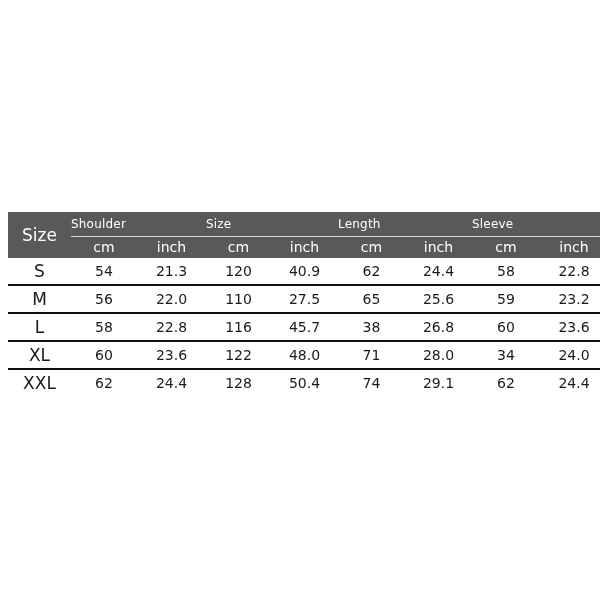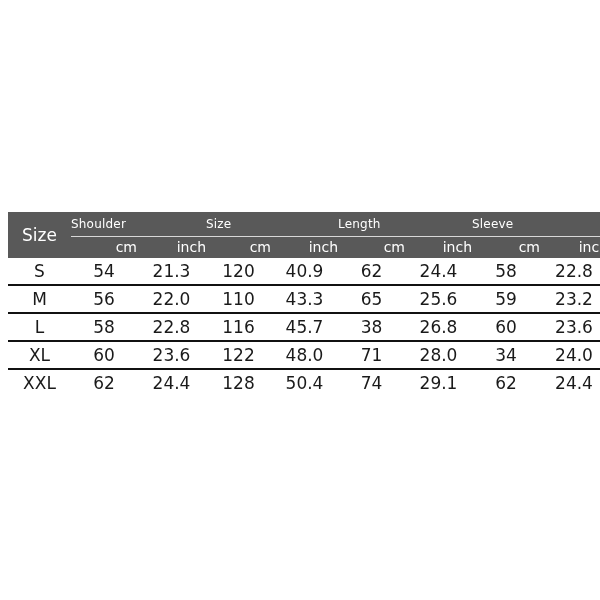--- a/index.html
+++ b/index.html
@@ -69,32 +69,32 @@
     margin-top: 16px;
   }
 
   
   .chart tr.group-row th.group-head {
     box-shadow: inset 0 -1px 0 0 #d8d8d8;
   }
 
   .chart th.unit-head {
     font-size: 14px;
-    text-align: right;
+    text-align: center;
     vertical-align: middle;
     height: 21px;
     line-height: 21px;
     color: #f2f2f2;
   }
 
   
   .chart tbody td {
     height: 26px;
     line-height: 26px;
-    font-size: 17px;
+    font-size: 14px;
     color: #1a1a1a;
     text-align: center;
     vertical-align: middle;
     padding: 0;
     border: none;
     border-top: 2px solid #111111;
     background: #ffffff;
     font-weight: 500;
   }
 
@@ -175,21 +175,21 @@
           <td>24.4</td>
           <td>58</td>
           <td>22.8</td>
         </tr>
 
         <tr>
           <td class="size-cell">M</td>
           <td>56</td>
           <td>22.0</td>
           <td>110</td>
-          <td>43.3</td>
+          <td>27.5</td>
           <td>65</td>
           <td>25.6</td>
           <td>59</td>
           <td>23.2</td>
         </tr>
 
         <tr>
           <td class="size-cell">L</td>
           <td>58</td>
           <td>22.8</td>

